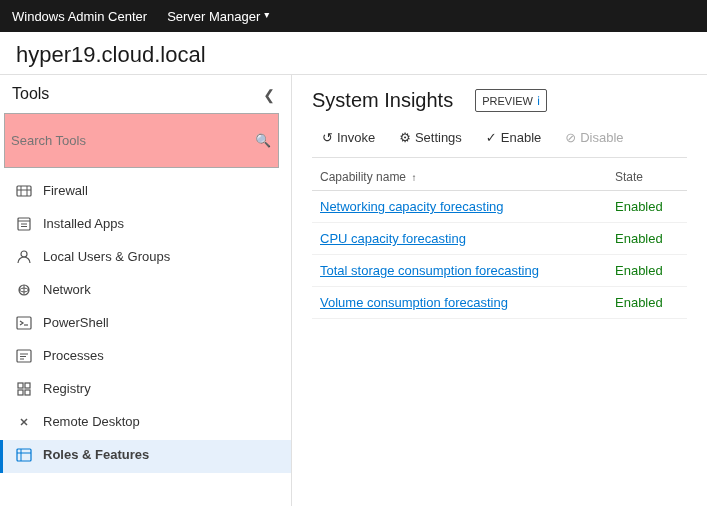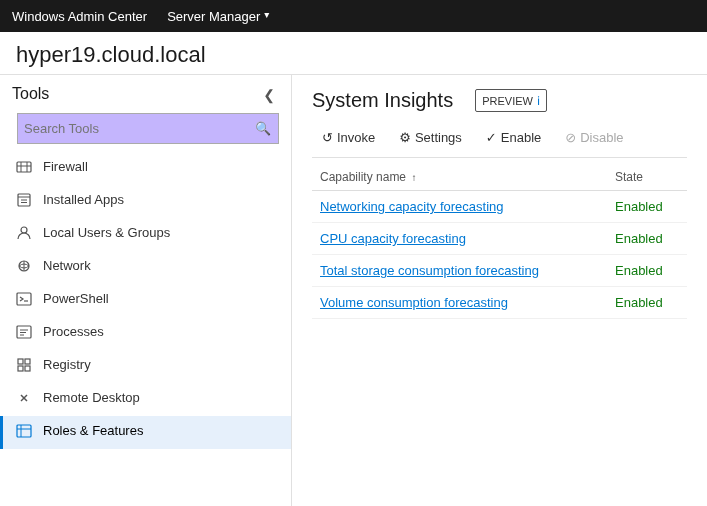--- a/index.html
+++ b/index.html
@@ -73,26 +73,26 @@
     .sidebar-collapse-btn {
       cursor: pointer;
       color: #555;
       font-size: 14px;
       border: none;
       background: none;
       padding: 2px 4px;
     }
 
     .search-box {
-      margin: 0 12px 8px 17px;
+      margin: 0 12px 8px 4px;
       display: flex;
       align-items: center;
       border: 1px solid #aaa;
-      background: #c4b5fd;
-      padding: 7px 6px;
+      background: #fca5a5;
+      padding: 19px 6px;
     }
     .search-input {
       flex: 1;
       border: none;
       outline: none;
       font-size: 13px;
       color: #333;
       background: transparent;
     }
     .search-icon { color: #555; font-size: 13px; cursor: pointer; }
@@ -116,21 +116,21 @@
       cursor: pointer;
       color: #333;
       font-size: 13px;
       border-left: 3px solid transparent;
     }
     .nav-item.active {
       background: #e6f0fb;
       border-left: 3px solid #0078d4;
       color: #0078d4;
     }
-    .nav-item.active .nav-label { color: #000000; font-weight: 400; }
+    .nav-item.active .nav-label { color: #404040; font-weight: 700; }
 
     .nav-icon {
       width: 18px;
       text-align: center;
       font-size: 14px;
       color: #555;
       flex-shrink: 0;
     }
     .nav-item.active .nav-icon { color: #0078d4; }
 

